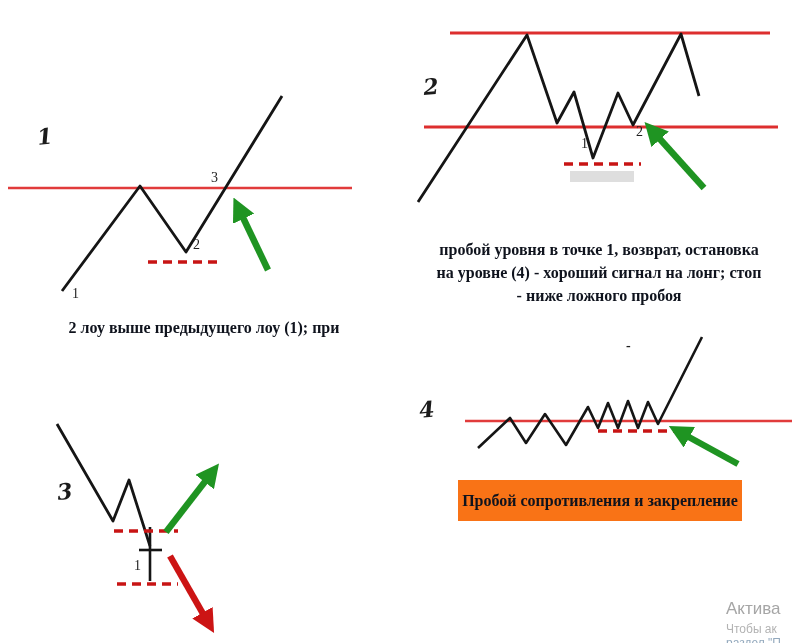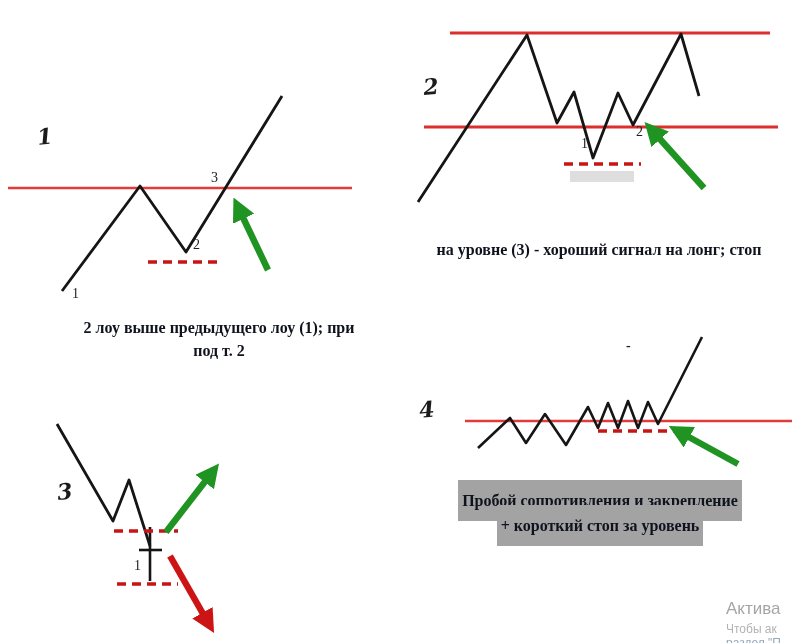--- a/index.html
+++ b/index.html
@@ -5,24 +5,24 @@
   * { margin:0; padding:0; box-sizing:border-box; }
   html,body { width:800px; height:643px; }
   body { background:#ffffff; font-family:"Liberation Serif", serif; }
   .sheet { position:relative; width:800px; height:643px; background:#fff; overflow:hidden; }
   svg.art { position:absolute; left:0; top:0; }
 
   .big-num { font-family:"DejaVu Serif", serif; font-size:22px; font-weight:700; font-style:italic; fill:#1b1b1b; }
   .pt-lbl  { font-family:"Liberation Serif", serif; font-size:14px; font-weight:400; fill:#1e1e1e; }
 
   .caption { position:absolute; text-align:center; font-weight:700; font-size:16px; line-height:23px; color:#0f131d; }
-  #cap1 { left:23px;   top:316px; width:392px; }
+  #cap1 { left:8px;   top:316px; width:392px; }
   #cap2 { left:400px; top:238px; width:398px; }
   #cap4 { left:402px; top:488px; width:396px; line-height:25px; }
-  #cap4 .hl { background:#a3a3a3; padding:12px 4px; }
+  #cap4 .hl { background:#f97316; padding:12px 4px; }
 
   .wm { position:absolute; left:726px; top:599px; width:80px; white-space:nowrap; overflow:hidden;
         font-family:"Liberation Sans", sans-serif; }
   .wm-1 { font-size:17px; color:#a6a6a6; }
   .wm-2 { font-size:12px; color:#b3b3b3; margin-top:3px; }
   .wm-3 { font-size:12px; color:#93a9bd; }
 </style>
 </head>
 <body>
 
@@ -78,30 +78,30 @@
       <line x1="465" y1="421" x2="792" y2="421" stroke="#e13b3b" stroke-width="2.6"></line>
       <polyline points="478,448 510,418 526,443 545,414 566,445 588,407 598,428 608,403 618,428 628,401 638,428 648,402 658,424 702,337" fill="none" stroke="#151515" stroke-width="2.6" stroke-linejoin="round"></polyline>
       <line x1="598" y1="431" x2="686" y2="431" stroke="#c81414" stroke-width="3.4" stroke-dasharray="9 6"></line>
       <text class="pt-lbl" x="626" y="350" style="font-weight:700">-</text>
       <line x1="738" y1="464" x2="676" y2="430" stroke="#1f9422" stroke-width="6.5" marker-end="url(#mg)"></line>
     </g>
   </svg>
 
   <div class="caption" id="cap1">
     <div>2 лоу выше предыдущего лоу (1); при</div>
-    <div>под т. 2</div>
   </div>
 
   <div class="caption" id="cap2">
-    <div>на уровне (3) - хороший сигнал на лонг; стоп</div>
+    <div>пробой уровня в точке 1, возврат, остановка</div>
+    <div>на уровне (4) - хороший сигнал на лонг; стоп</div>
+    <div>- ниже ложного пробоя</div>
   </div>
 
   <div class="caption" id="cap4">
     <div><span class="hl">Пробой сопротивления и закрепление</span></div>
-    <div><span class="hl">+ короткий стоп за уровень</span></div>
   </div>
 
   <div class="wm">
     <div class="wm-1">Актива</div>
     <div class="wm-2">Чтобы ак</div>
     <div class="wm-3">раздел "П</div>
   </div>
 
 </div>
 

